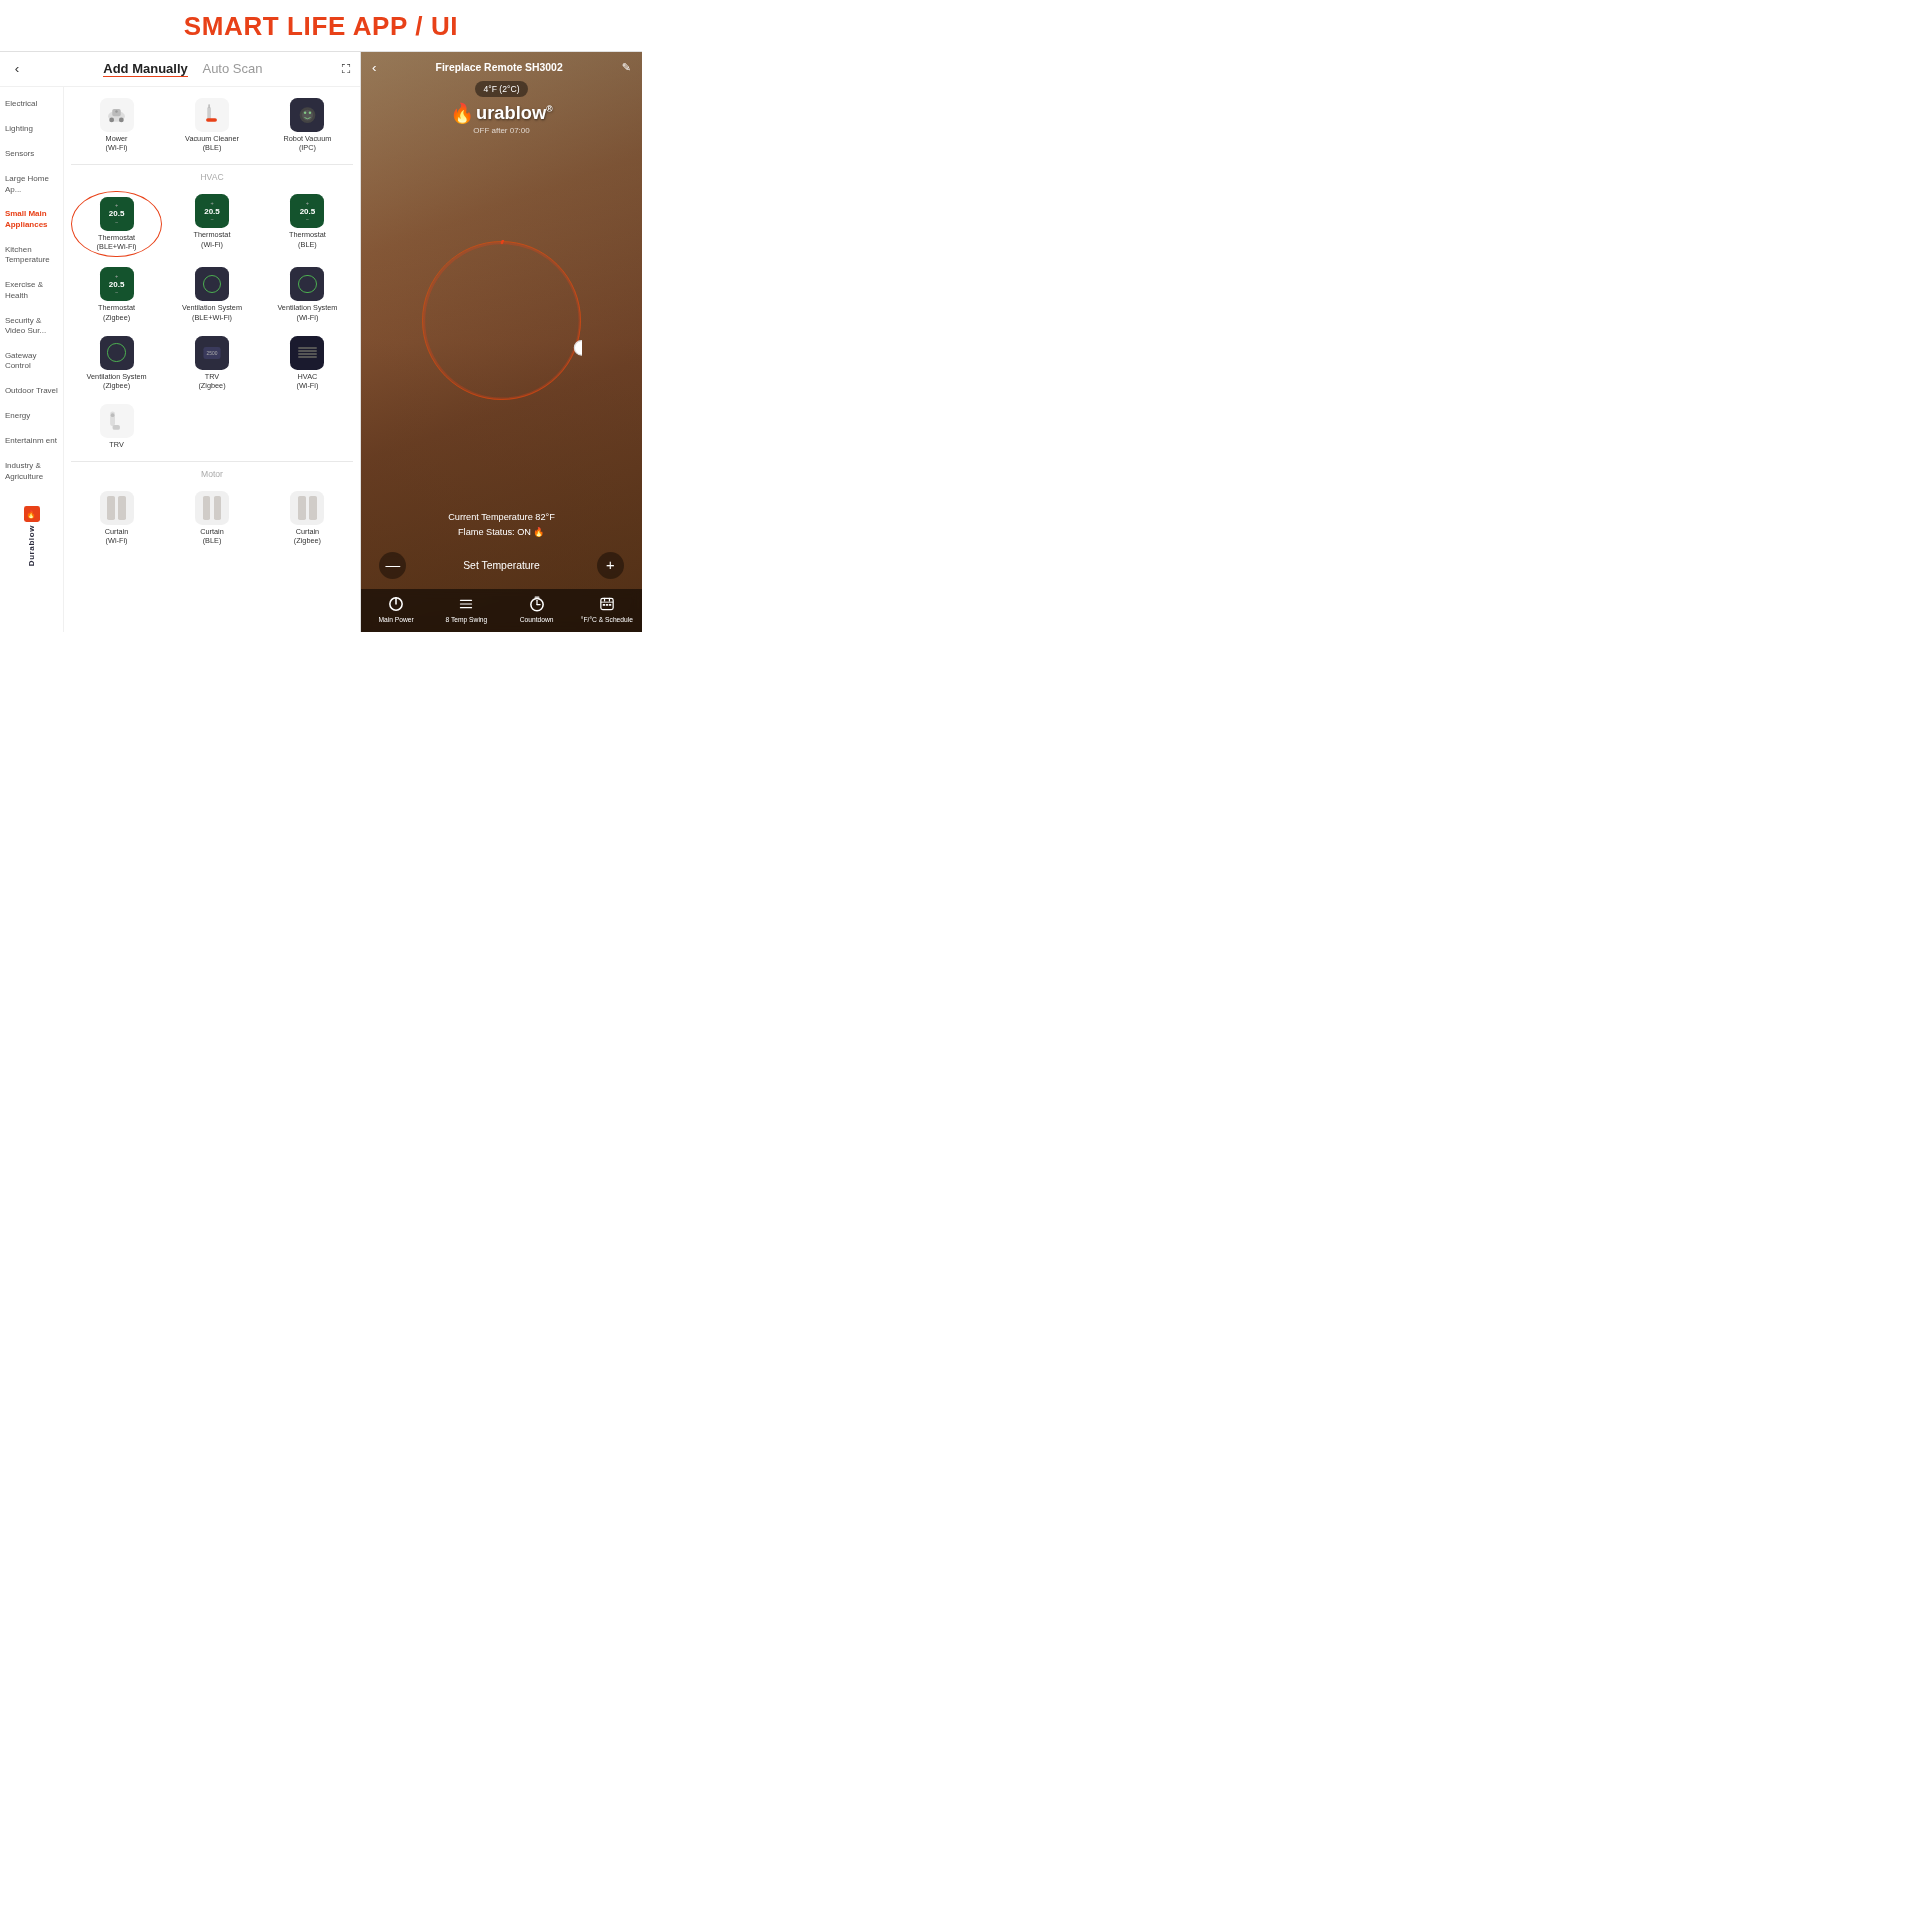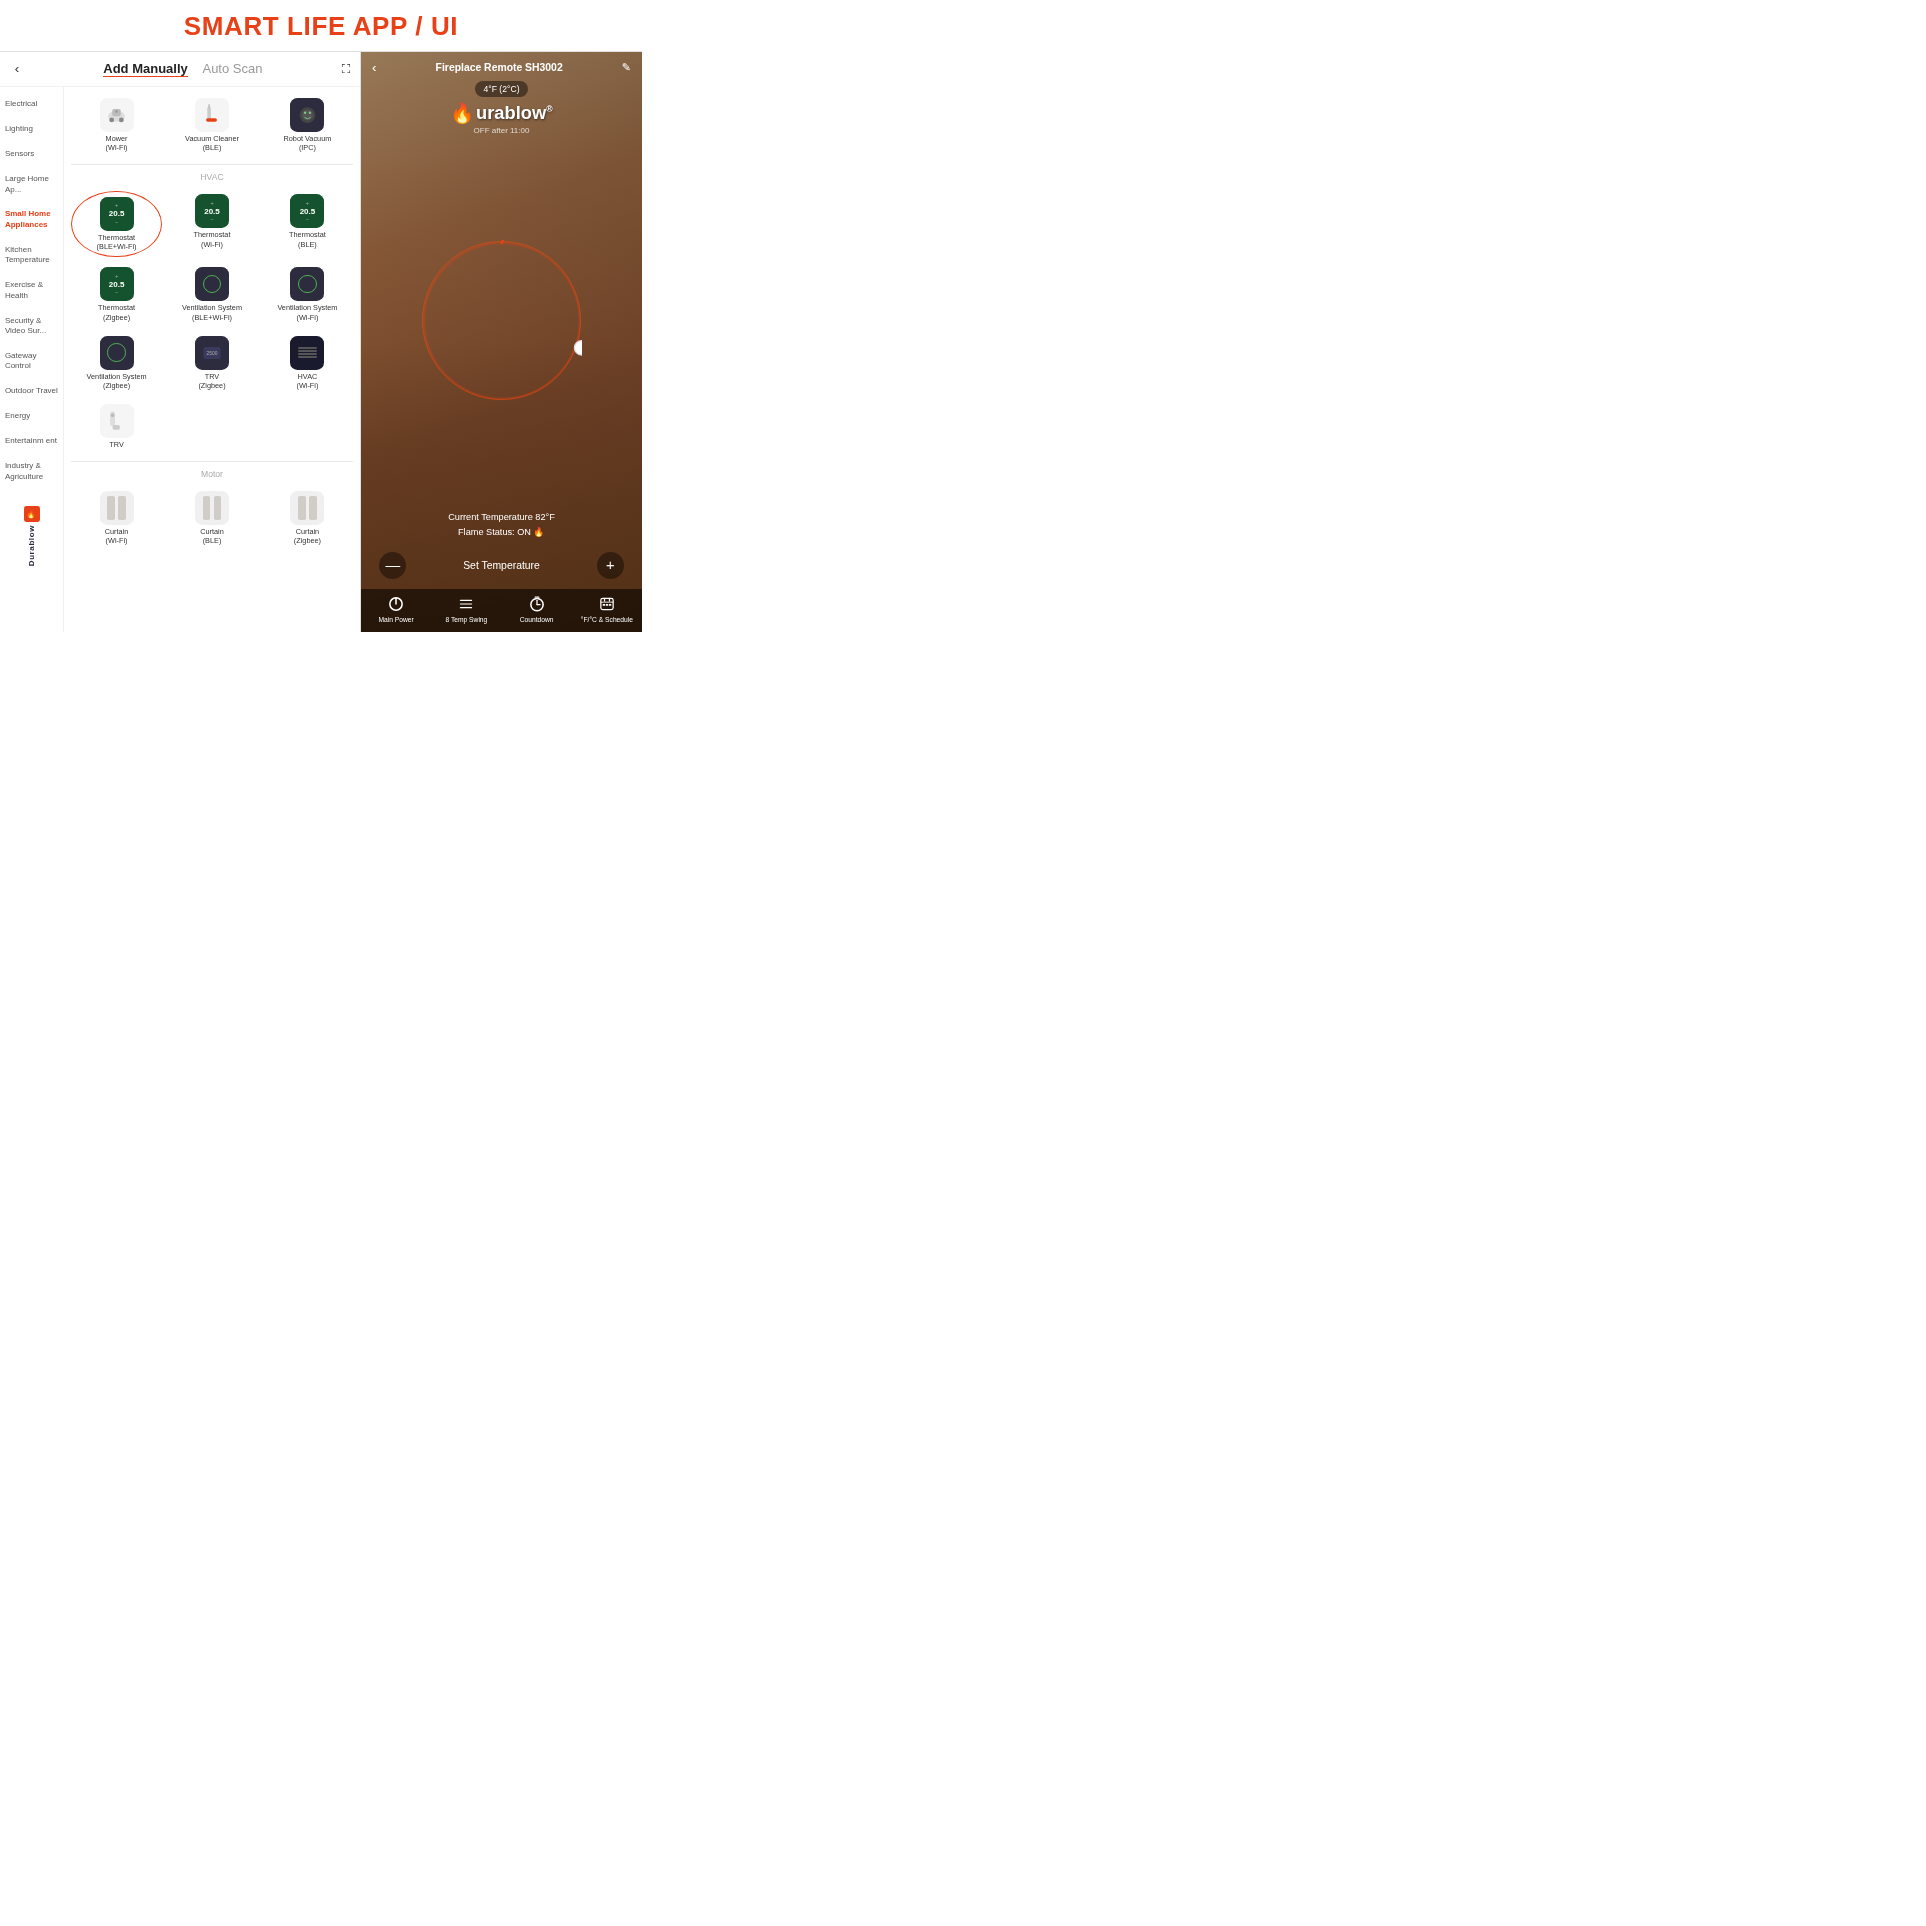--- a/index.html
+++ b/index.html
@@ -467,21 +467,21 @@
       <span class="nav-scan-icon">⛶</span>
     </div>
 
     <div class="left-body">
 
       <div class="sidebar">
         <div class="sidebar-item">Electrical</div>
         <div class="sidebar-item">Lighting</div>
         <div class="sidebar-item">Sensors</div>
         <div class="sidebar-item">Large Home Ap...</div>
-        <div class="sidebar-item active">Small Home Appliances</div>
+        <div class="sidebar-item active">Small Main Appliances</div>
         <div class="sidebar-item">Kitchen Temperature</div>
         <div class="sidebar-item">Exercise &amp; Health</div>
         <div class="sidebar-item">Security &amp; Video Sur...</div>
         <div class="sidebar-item">Gateway Control</div>
         <div class="sidebar-item">Outdoor Travel</div>
         <div class="sidebar-item">Energy</div>
         <div class="sidebar-item">Entertainm ent</div>
         <div class="sidebar-item">Industry &amp; Agriculture</div>
 
         <div style="margin-top: 12.2px; display: flex; flex-direction: column; align-items: center; padding: 4.9px 0;">
@@ -678,21 +678,21 @@
       </div>
 
       <div class="temp-badge">4°F (2°C)</div>
 
       <div class="durablow-area">
         <div style="display:flex; align-items:center; justify-content:center; gap:1.2px;">
 
           <span style="color:#e84118; font-size:19.6px; font-weight:900; line-height:1;">🔥</span>
           <span style="font-size:18.3px; font-weight:900; color:#fff; text-shadow:0.6px 0.6px 2.4px rgba(0,0,0,0.6);">urablow<sup style="font-size:8.6px;">®</sup></span>
         </div>
-        <div class="off-after">OFF after 11:00</div>
+        <div class="off-after">OFF after 07:00</div>
       </div>
 
       <div class="temp-circle-container">
         <div class="temp-ring">
 
           <svg style="position:absolute;inset:-2.4px;width:calc(100%+4.9px);height:calc(100%+4.9px);" viewBox="0 0 270 270">
             <circle cx="135" cy="135" r="130" fill="none" stroke="rgba(232,65,24,0.3)" stroke-width="4"></circle>
             <path d="M135 5 A130 130 0 1 1 268 180" fill="none" stroke="#e84118" stroke-width="4" stroke-linecap="round"></path>
             <circle cx="268" cy="180" r="12" fill="#fff" stroke="#ddd" stroke-width="2"></circle>
           </svg>

